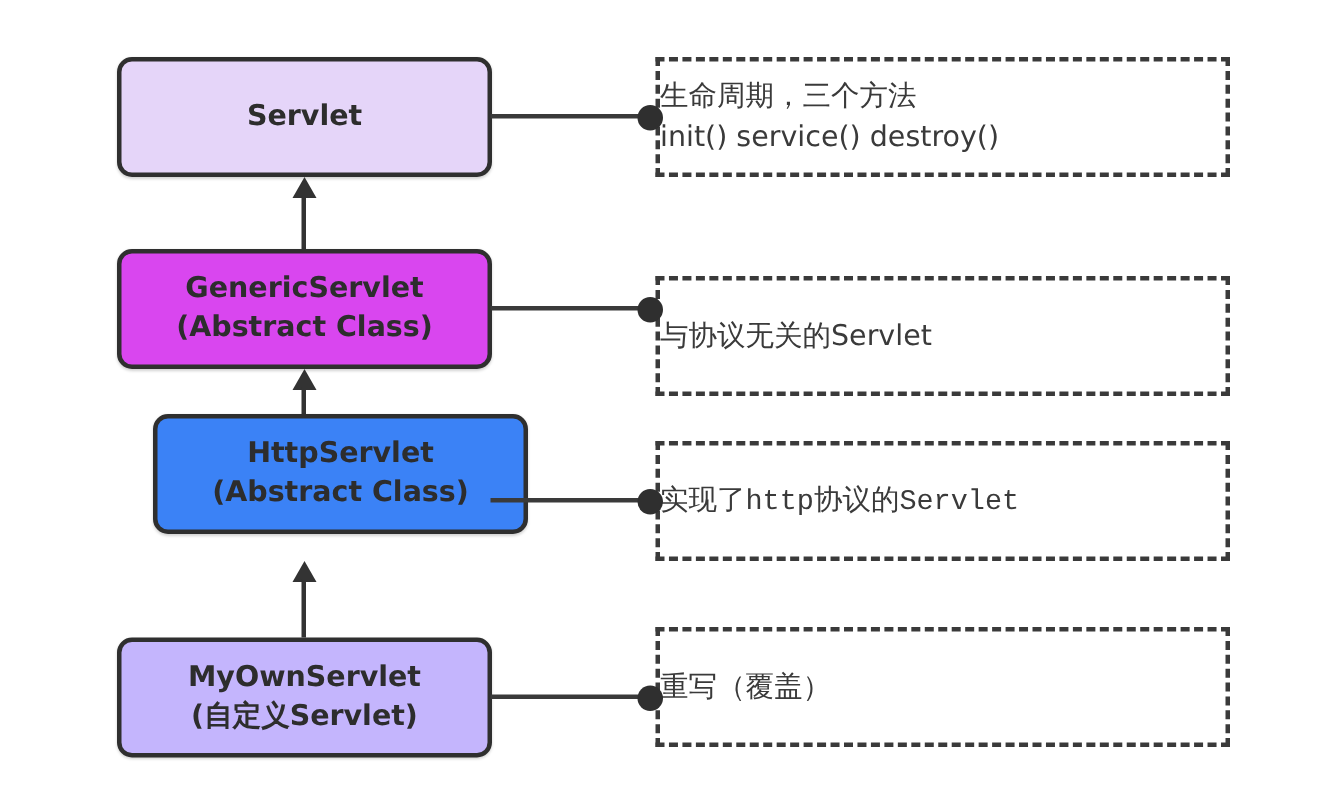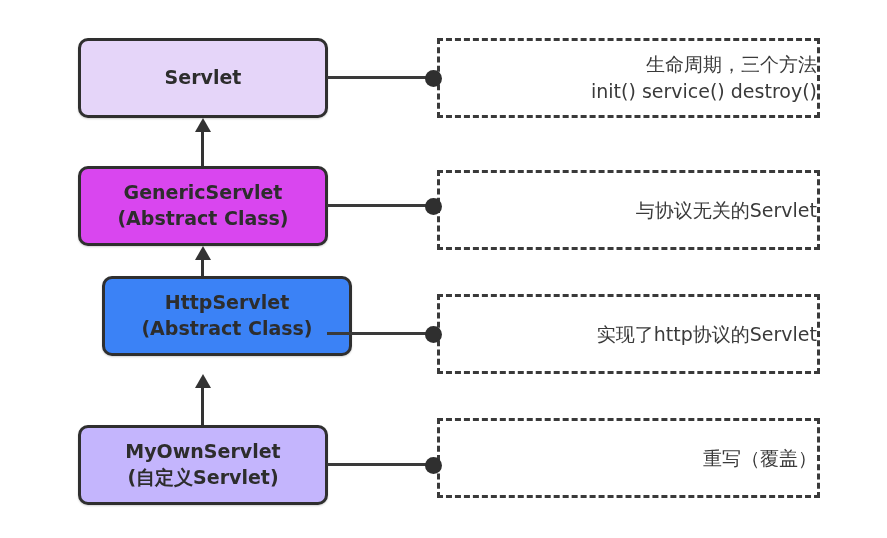--- a/index.html
+++ b/index.html
@@ -39,21 +39,21 @@
   
   .note-box {
     position: absolute;
     left: 437px;
     width: 383px;
     height: 80px;
     border: 3px dashed #3a3a3a;
     background: #ffffff;
     display: flex;
     flex-direction: column;
-    align-items: flex-end;
+    align-items: flex-start;
     justify-content: center;
   }
   .note-box .line {
     font-size: 19px;
     line-height: 1.4;
     color: #3a3a3a;
     white-space: nowrap;
   }
   
   .h-line {
@@ -98,34 +98,34 @@
   <div class="h-line" style="left:327px; top:76px; width:106px;"></div>
   <div class="dot" style="left:425px; top:70px;"></div>
 
   <div class="arrow-head" style="left:195px; top:118px;"></div>
   <div class="v-line" style="left:201px; top:130px; height:36px;"></div>
 
   <div class="class-box" style="top: 166px; background: #d946ef;">
     <span class="line">GenericServlet</span>
     <span class="line">(Abstract Class)</span>
   </div>
-  <div class="note-box" style="top:170px;">
+  <div class="note-box" style="top:184px;">
     <span class="line">与协议无关的Servlet</span>
   </div>
   <div class="h-line" style="left:327px; top:204px; width:106px;"></div>
   <div class="dot" style="left:425px; top:198px;"></div>
 
   <div class="arrow-head" style="left:195px; top:246px;"></div>
   <div class="v-line" style="left:201px; top:258px; height:36px;"></div>
 
   <div class="class-box" style="top: 276px; background: #3b82f6; margin-left: 24px;">
     <span class="line">HttpServlet</span>
     <span class="line">(Abstract Class)</span>
   </div>
-  <div class="note-box" style="top:294px;">
+  <div class="note-box" style="top:294px;font-family:Liberation Mono, monospace;">
     <span class="line">实现了http协议的Servlet</span>
   </div>
   <div class="h-line" style="left:327px; top:332px; width:106px;"></div>
   <div class="dot" style="left:425px; top:326px;"></div>
 
   <div class="arrow-head" style="left:195px; top:374px;"></div>
   <div class="v-line" style="left:201px; top:386px; height:39px;"></div>
 
   <div class="class-box" style="top: 425px; background: #c4b5fd;">
     <span class="line">MyOwnServlet</span>

